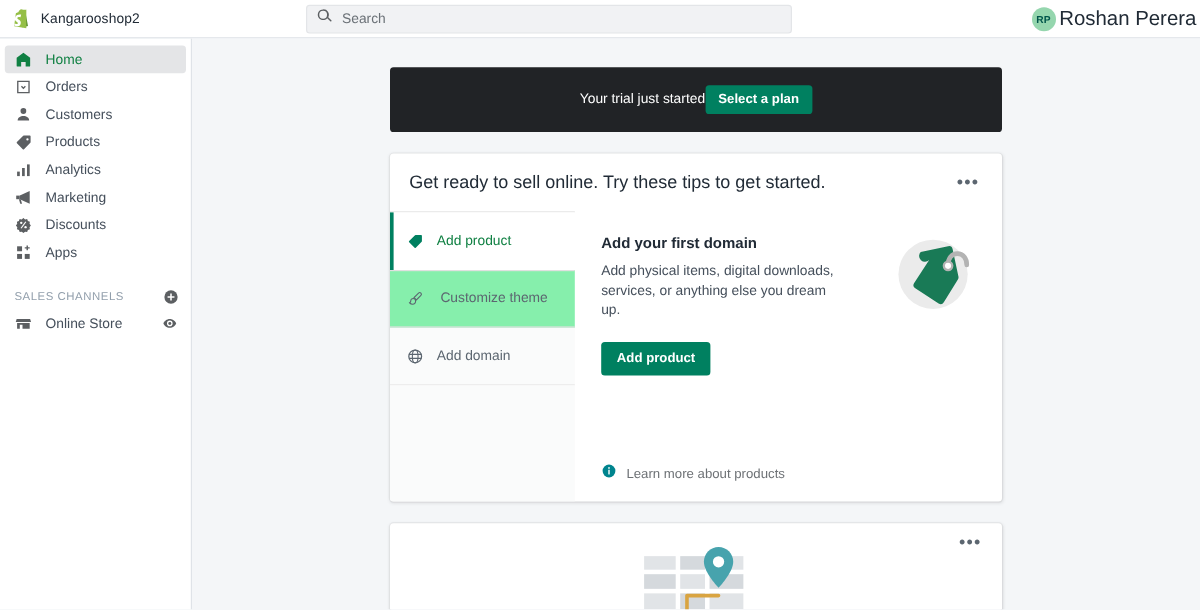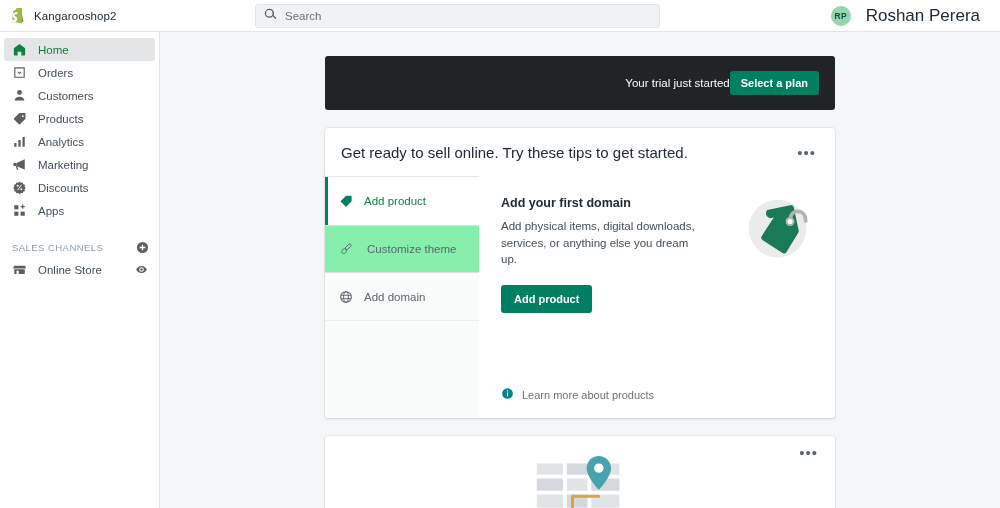--- a/index.html
+++ b/index.html
@@ -34,21 +34,21 @@
     padding: 0 8px; gap: 8px;
   }
   .search-icon { width: 13px; height: 13px; flex: none; }
   .search-input {
     border: none; outline: none; background: transparent;
     font-family: "Liberation Sans", sans-serif;
     font-size: 11.5px; color: #6b7177; width: 100%;
   }
   .search-input::placeholder { color: #6b7177; }
 
-  .user { position: absolute; right: 20px; top: 0; height: 32px; display: flex; align-items: center; gap: 15px; }
+  .user { position: absolute; right: 3px; top: 0; height: 32px; display: flex; align-items: center; gap: 3px; }
   .avatar {
     width: 20px; height: 20px; border-radius: 50%;
     background: #95d6ae; color: #00554a;
     font-size: 8.5px; font-weight: bold;
     display: flex; align-items: center; justify-content: center;
     letter-spacing: .2px;
   }
   .user-name { font-size: 17px; color: #212b36; }
 
   
@@ -82,21 +82,21 @@
   .channel-eye { position: absolute; right: 7px; }
 
   
   .main { flex: 1; overflow: hidden; position: relative; background: #f4f6f8; }
   .content { width: 510px; margin: 0 auto; padding-top: 24px; }
 
   
   .trial-banner {
     background: #212326; border-radius: 3px;
     height: 54px; display: flex; align-items: center;
-    padding: 0 16px; justify-content: flex-end;
+    padding: 0 16px; justify-content: center;
   }
   .trial-text { color: #ffffff; font-size: 11.5px; }
   .btn-plan {
     background: #008060; color: #fff;
     font-size: 11px; font-weight: bold;
     border: none; border-radius: 3px;
     padding: 6px 11px; cursor: pointer;
     font-family: "Liberation Sans", sans-serif;
   }
 

